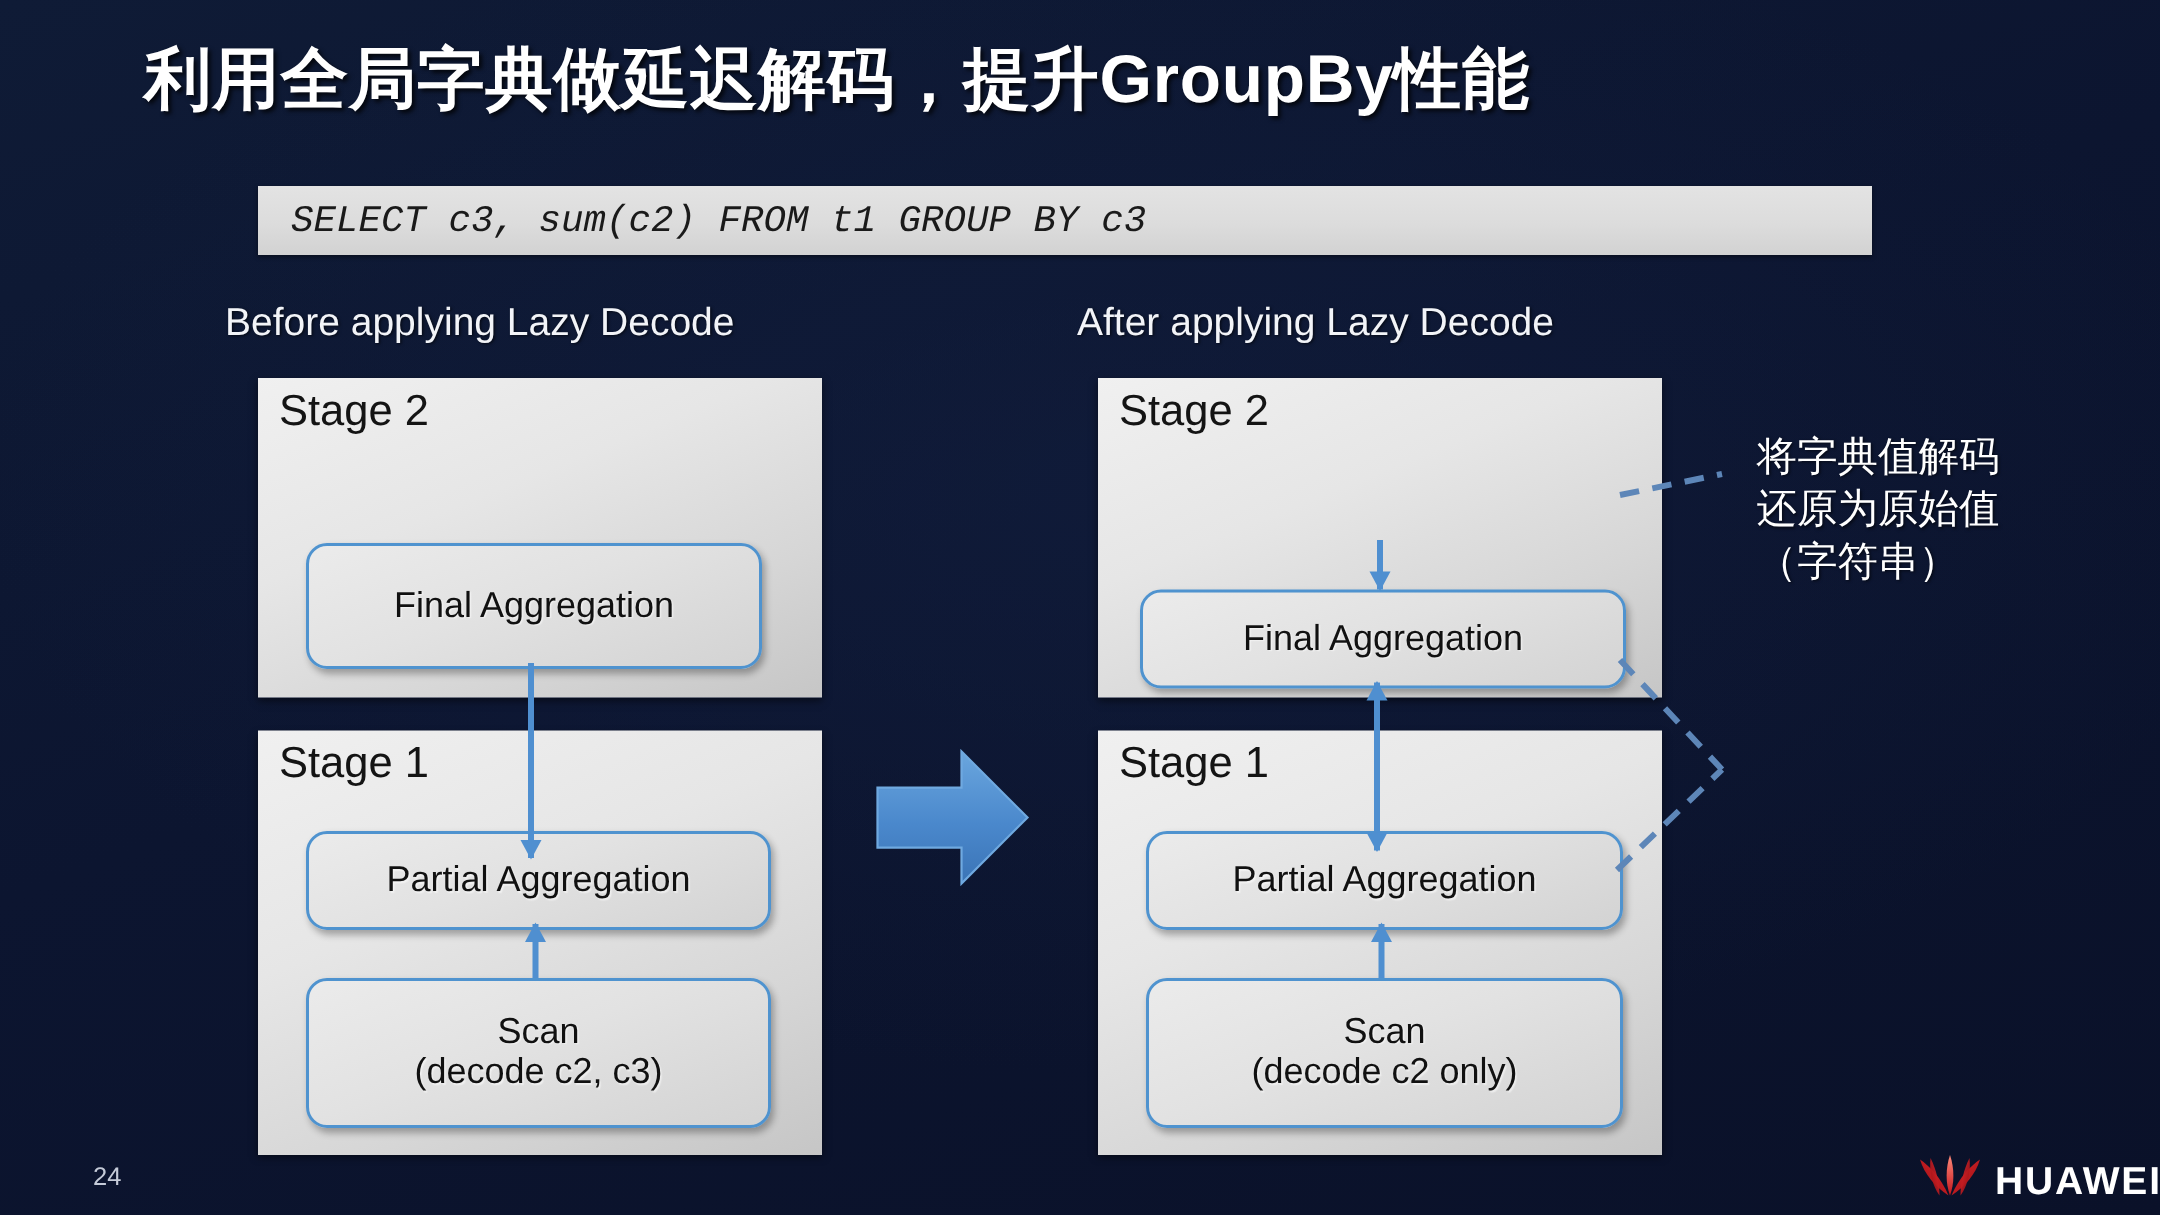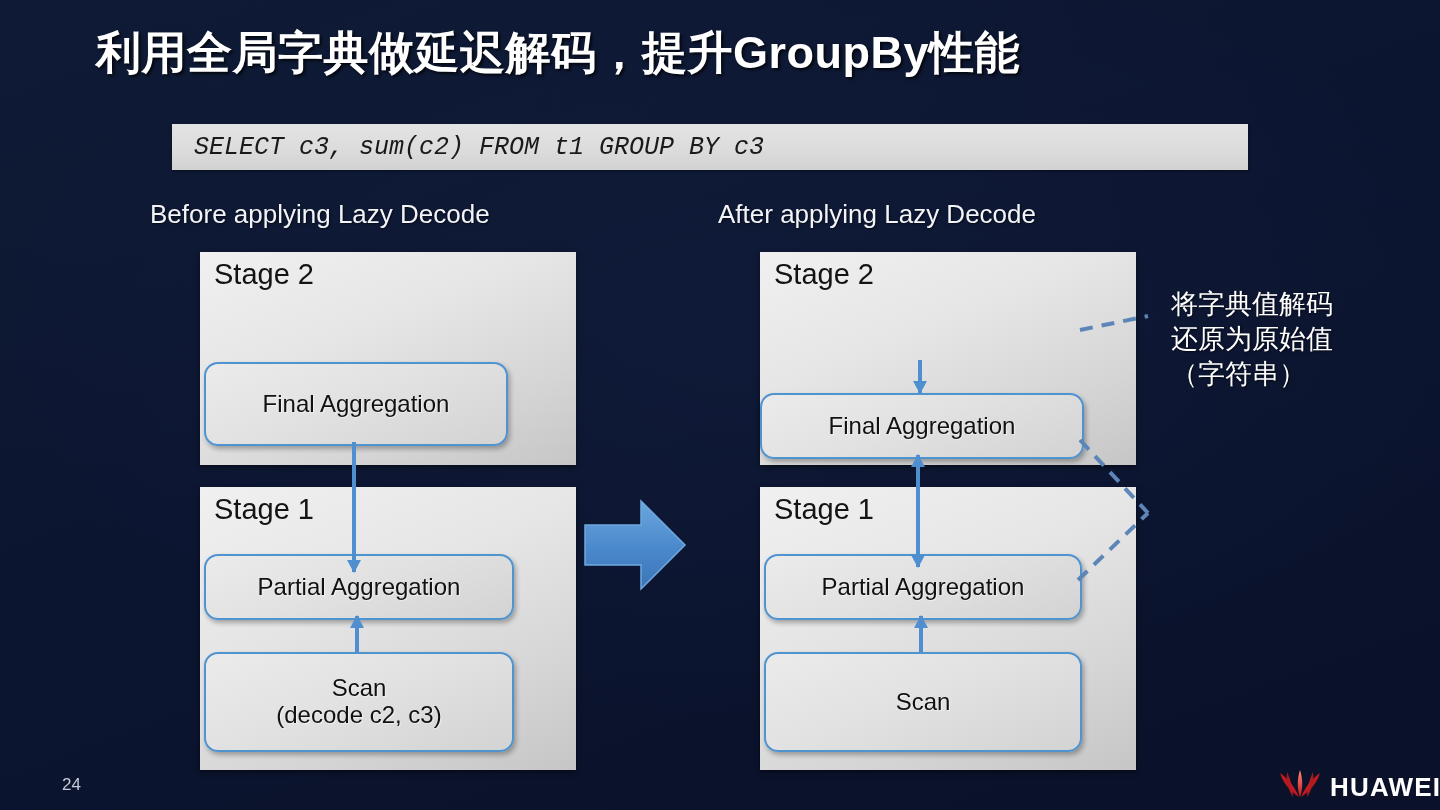--- a/index.html
+++ b/index.html
@@ -42,21 +42,20 @@
     text-shadow:1px 1px 2px rgba(0,0,0,.6);
   }
   .cap-left{left:150px;top:199px;}
   .cap-right{left:718px;top:199px;}
 
   
   .panel{
     position:absolute;
     background:linear-gradient(158deg,#f0f0f0 0%,#e6e6e6 38%,#d6d6d6 72%,#c6c6c6 100%);
     box-shadow:0 2px 5px rgba(0,0,0,.5);
-    margin-left:28px;
   }
   .panel-label{
     position:absolute;left:14px;top:6px;
     font-size:29px;color:#141414;white-space:nowrap;
   }
 
   .L-s2{left:172px;top:252px;width:376px;height:213px;}
   .L-s1{left:172px;top:487px;width:376px;height:283px;}
   .R-s2{left:732px;top:252px;width:376px;height:213px;}
   .R-s1{left:732px;top:487px;width:376px;height:283px;}
@@ -188,20 +187,21 @@
   </div>
   <div class="opbox R-final">Final Aggregation</div>
 
   <div class="panel R-s1">
     <div class="panel-label">Stage 1</div>
   </div>
   <div class="opbox R-partial">Partial Aggregation</div>
   <div class="opbox two-line R-scan">
     <div>
       <div>Scan</div>
+      <div>(decode c2 only)</div>
     </div>
   </div>
 
   <div class="varrow arr-R-d2f">
     <div class="shaft"></div>
       <div class="head-down"></div>
   </div>
   <div class="varrow arr-R-cross">
     <div class="shaft"></div>
       <div class="head-down"></div>

